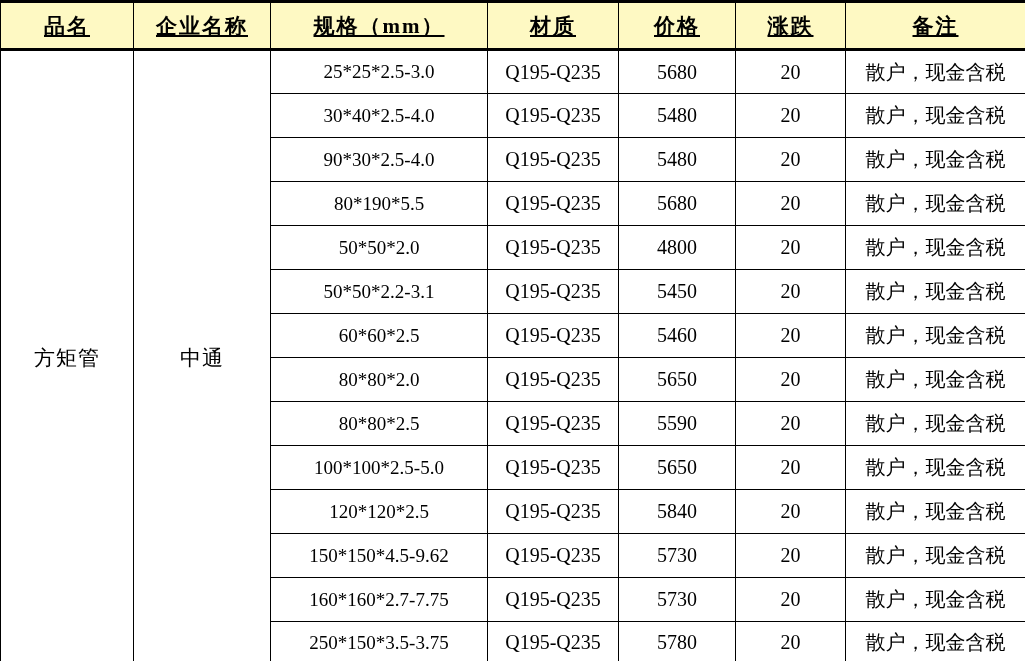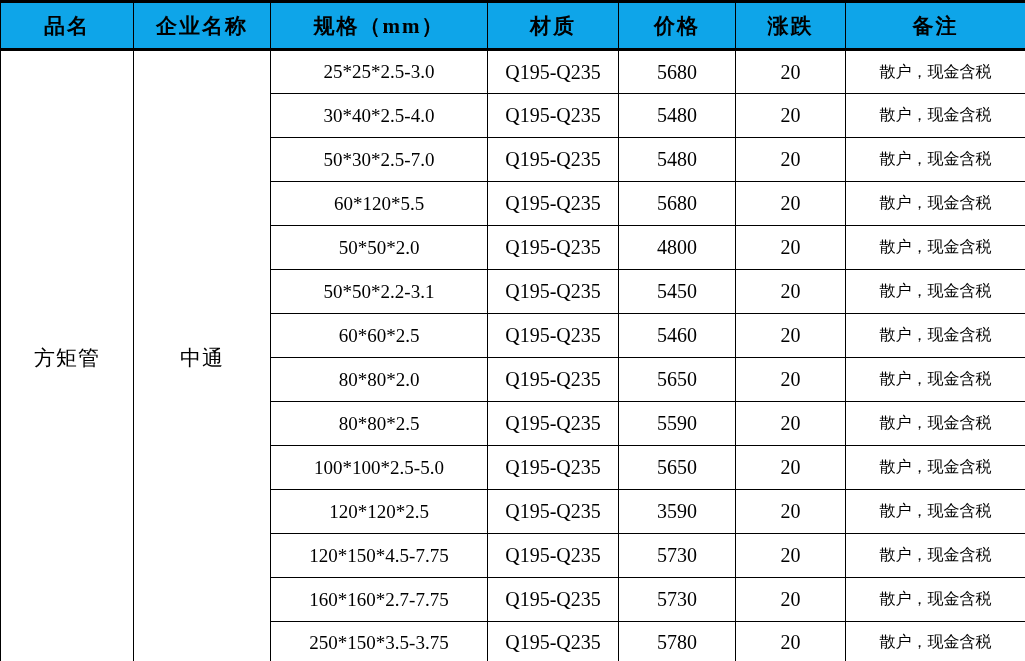--- a/index.html
+++ b/index.html
@@ -27,34 +27,35 @@
 
   th, td {
     border: 1px solid #000;
     text-align: center;
     vertical-align: middle;
     white-space: nowrap;
     overflow: hidden;
     padding: 0;
   }
   thead th {
-    background: #0ea5e9;
+    background: #fef9c3;
     font-weight: bold;
     font-size: 21px;
     letter-spacing: 2px;
     height: 45px;
     border-top: 3px solid #000;
     border-bottom: 3px solid #000;
+    text-decoration: underline;
   }
   tbody tr { height: 44px; }
   tbody td { font-size: 20px; }
   tbody tr:last-child td { border-bottom: 4px solid #000; }
 
   td.merged-cell { font-size: 21px; letter-spacing: 1px; }
-  td.note-cell   { padding: 0 2px; font-size: 16px; }
+  td.note-cell   { padding: 0 2px; font-size: 20px; }
   td.spec-cell   { font-size: 19px; margin-left: 8px; }
 </style>
 </head>
 <body>
 
 <table class="price-table">
   <colgroup>
     <col class="c-product">
       <col class="c-company">
       <col class="c-spec">
@@ -85,28 +86,28 @@
     <td class="note-cell">散户，现金含税</td>
   </tr>
       <tr>
     <td class="spec-cell">30*40*2.5-4.0</td>
     <td class="material-cell">Q195-Q235</td>
     <td class="price-cell">5480</td>
     <td class="change-cell">20</td>
     <td class="note-cell">散户，现金含税</td>
   </tr>
       <tr>
-    <td class="spec-cell">50*30*2.5-7.0</td>
+    <td class="spec-cell">90*30*2.5-4.0</td>
     <td class="material-cell">Q195-Q235</td>
     <td class="price-cell">5480</td>
     <td class="change-cell">20</td>
     <td class="note-cell">散户，现金含税</td>
   </tr>
       <tr>
-    <td class="spec-cell">60*120*5.5</td>
+    <td class="spec-cell">80*190*5.5</td>
     <td class="material-cell">Q195-Q235</td>
     <td class="price-cell">5680</td>
     <td class="change-cell">20</td>
     <td class="note-cell">散户，现金含税</td>
   </tr>
       <tr>
     <td class="spec-cell">50*50*2.0</td>
     <td class="material-cell">Q195-Q235</td>
     <td class="price-cell">4800</td>
     <td class="change-cell">20</td>
@@ -143,26 +144,26 @@
       <tr>
     <td class="spec-cell">100*100*2.5-5.0</td>
     <td class="material-cell">Q195-Q235</td>
     <td class="price-cell">5650</td>
     <td class="change-cell">20</td>
     <td class="note-cell">散户，现金含税</td>
   </tr>
       <tr>
     <td class="spec-cell">120*120*2.5</td>
     <td class="material-cell">Q195-Q235</td>
-    <td class="price-cell">3590</td>
+    <td class="price-cell">5840</td>
     <td class="change-cell">20</td>
     <td class="note-cell">散户，现金含税</td>
   </tr>
       <tr>
-    <td class="spec-cell">120*150*4.5-7.75</td>
+    <td class="spec-cell">150*150*4.5-9.62</td>
     <td class="material-cell">Q195-Q235</td>
     <td class="price-cell">5730</td>
     <td class="change-cell">20</td>
     <td class="note-cell">散户，现金含税</td>
   </tr>
       <tr>
     <td class="spec-cell">160*160*2.7-7.75</td>
     <td class="material-cell">Q195-Q235</td>
     <td class="price-cell">5730</td>
     <td class="change-cell">20</td>

